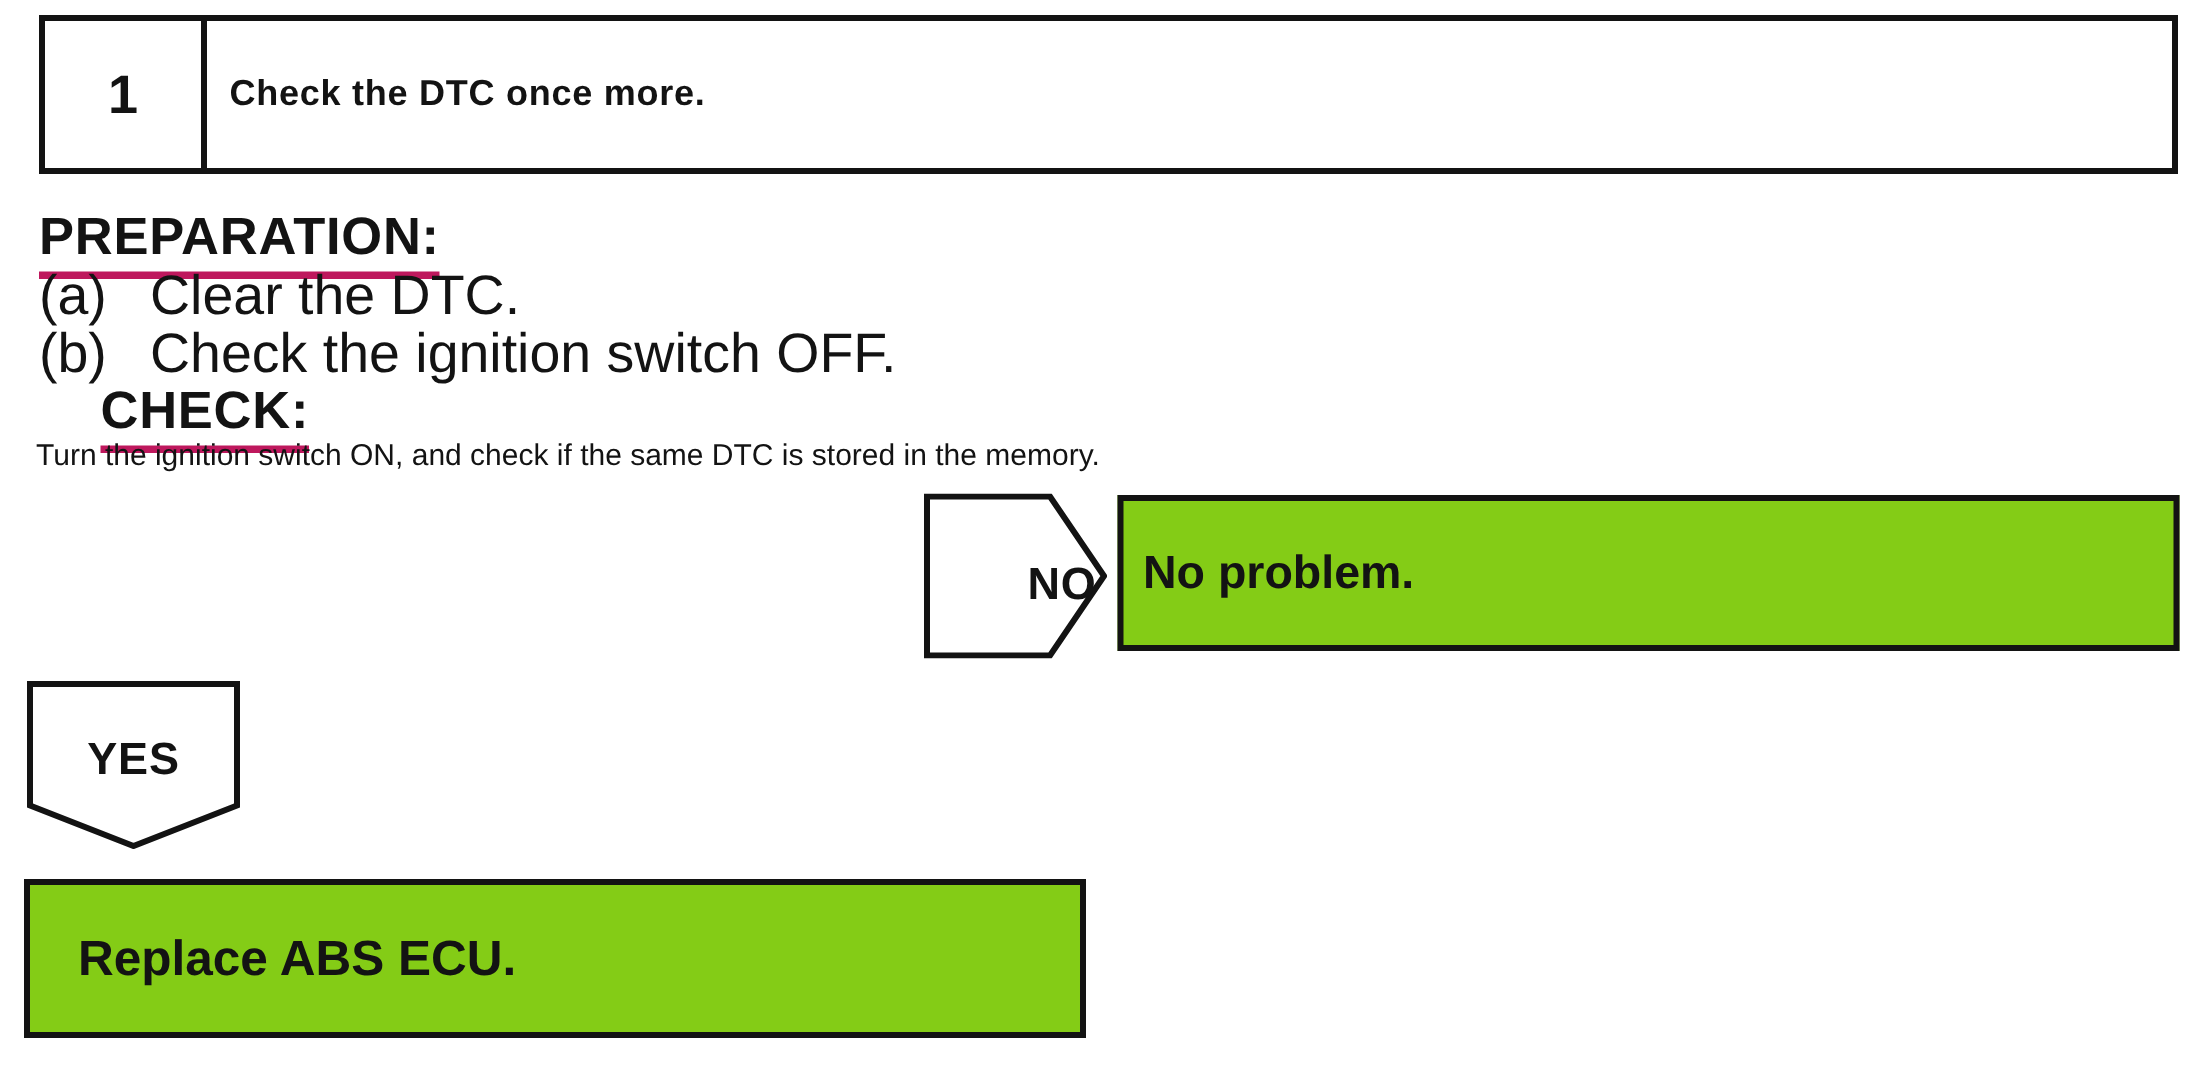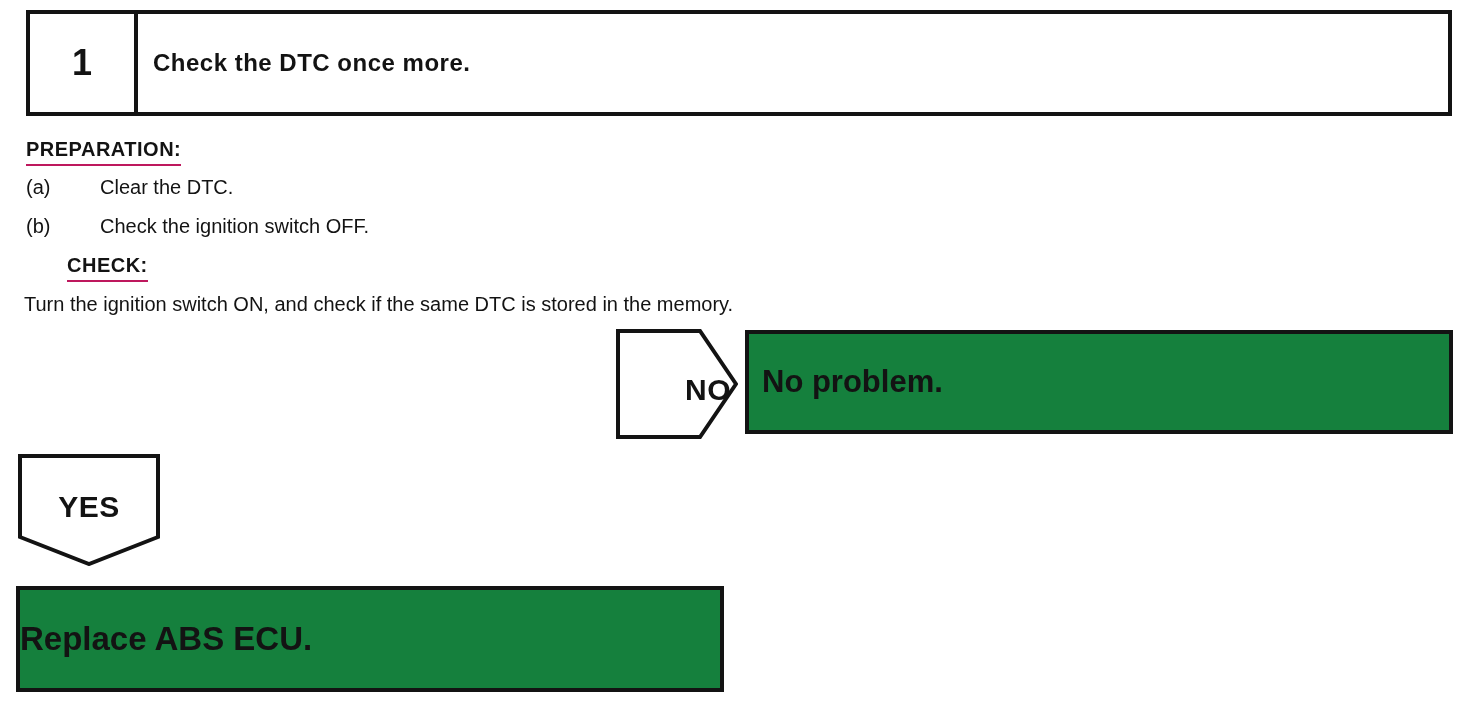--- a/index.html
+++ b/index.html
@@ -47,34 +47,34 @@
     font-size: 24px;
     font-weight: bold;
     letter-spacing: 0.5px;
     text-align: center;
   }
 
   
   .heading {
     position: absolute;
     left: 26px;
-    font-size: 20px;
+    font-size: 35px;
     font-weight: bold;
     letter-spacing: 0.5px;
-    border-bottom: 2px solid #be185d;
+    border-bottom: 5px solid #be185d;
     padding-bottom: 3px;
     display: inline-block;
   }
   .prep-heading { top: 138px; }
   .check-heading { top: 254px; margin-left: 41px; }
 
   .list-row {
     position: absolute;
     left: 26px;
-    font-size: 20px;
+    font-size: 37px;
     white-space: nowrap;
   }
   .row-a { top: 176px; }
   .row-b { top: 215px; }
   .list-label {
     display: inline-block;
     width: 74px;
   }
   .check-description {
     position: absolute;
@@ -108,35 +108,36 @@
   .yes-connector .connector-label { left: 0; top: 10px; width: 142px; height: 85px; }
 
   
   .result-box {
     position: absolute;
     border: 4px solid #131313;
     box-sizing: border-box;
     display: flex;
     align-items: center;
     font-weight: bold;
-    background: #15803d;
+    background: #84cc16;
   }
   .no-result-box {
     left: 745px;
     top: 330px;
     width: 708px;
     height: 104px;
     padding-left: 13px;
     font-size: 31px;
   }
   .yes-result-box {
     left: 16px;
     top: 586px;
     width: 708px;
     height: 106px;
+    padding-left: 32px;
     font-size: 33px;
   }
 </style>
 </head>
 <body>
 
 <div class="page">
 
   <div class="step-header">
     <div class="step-number-cell">

